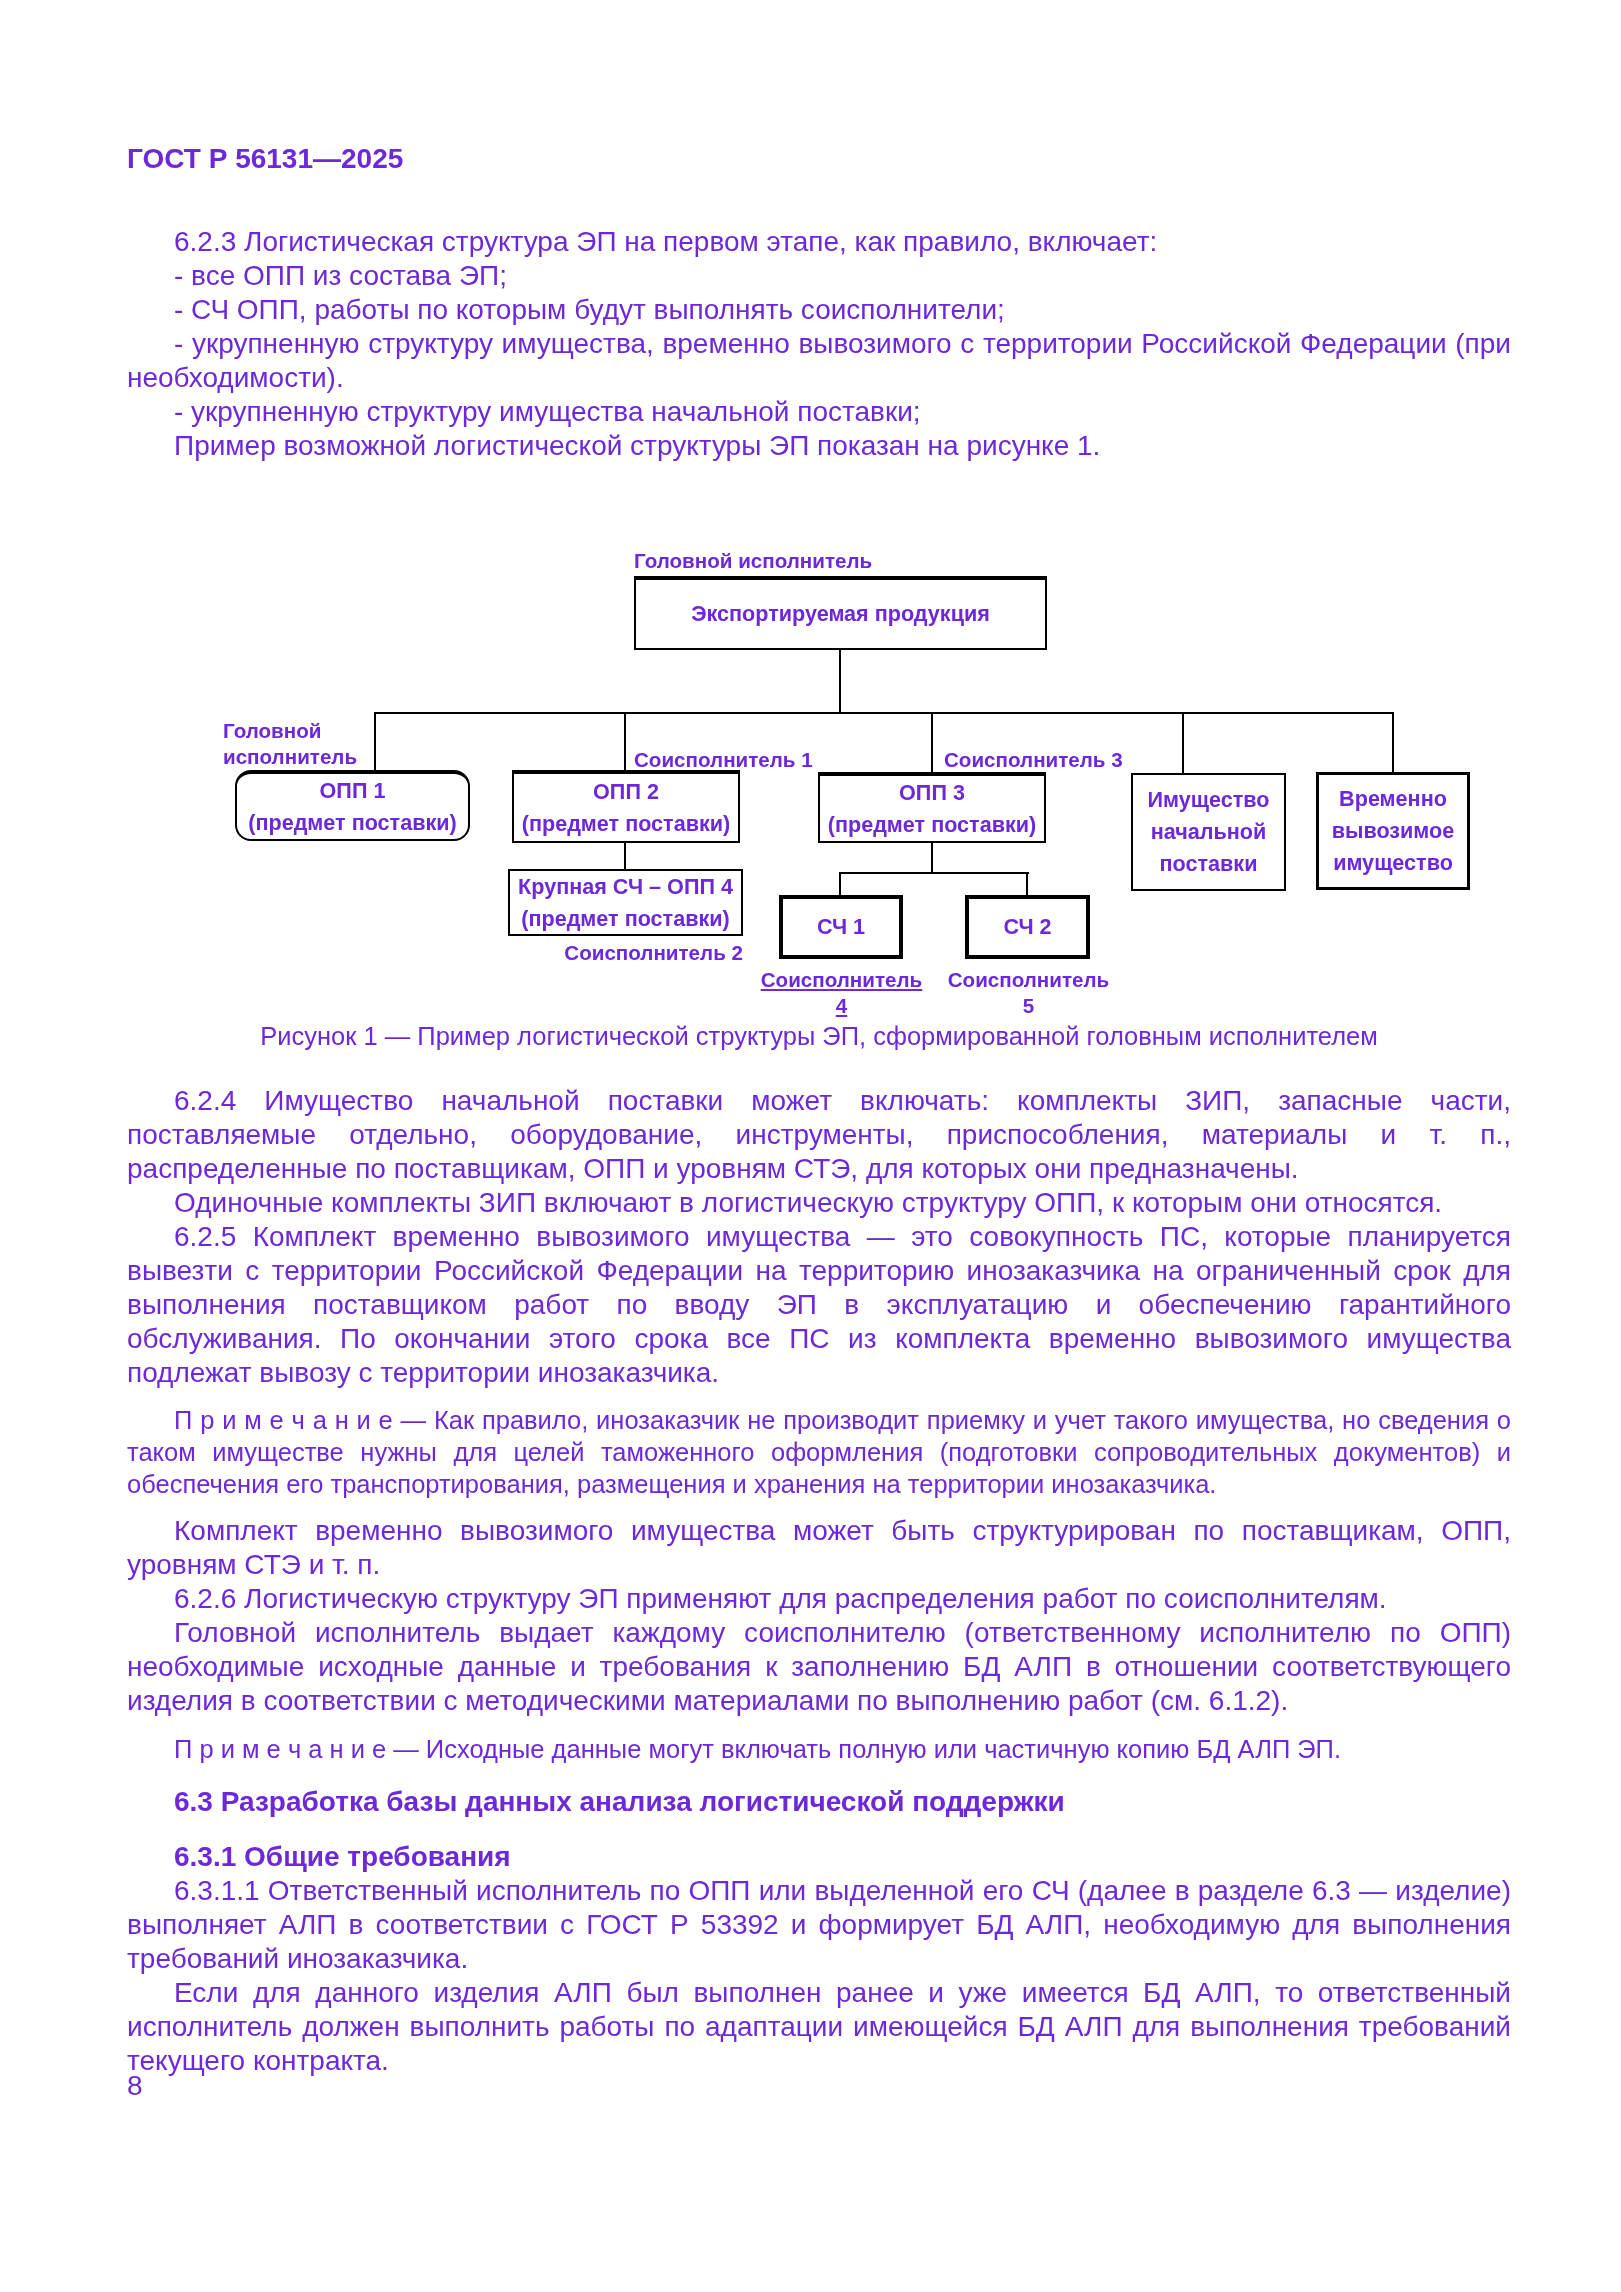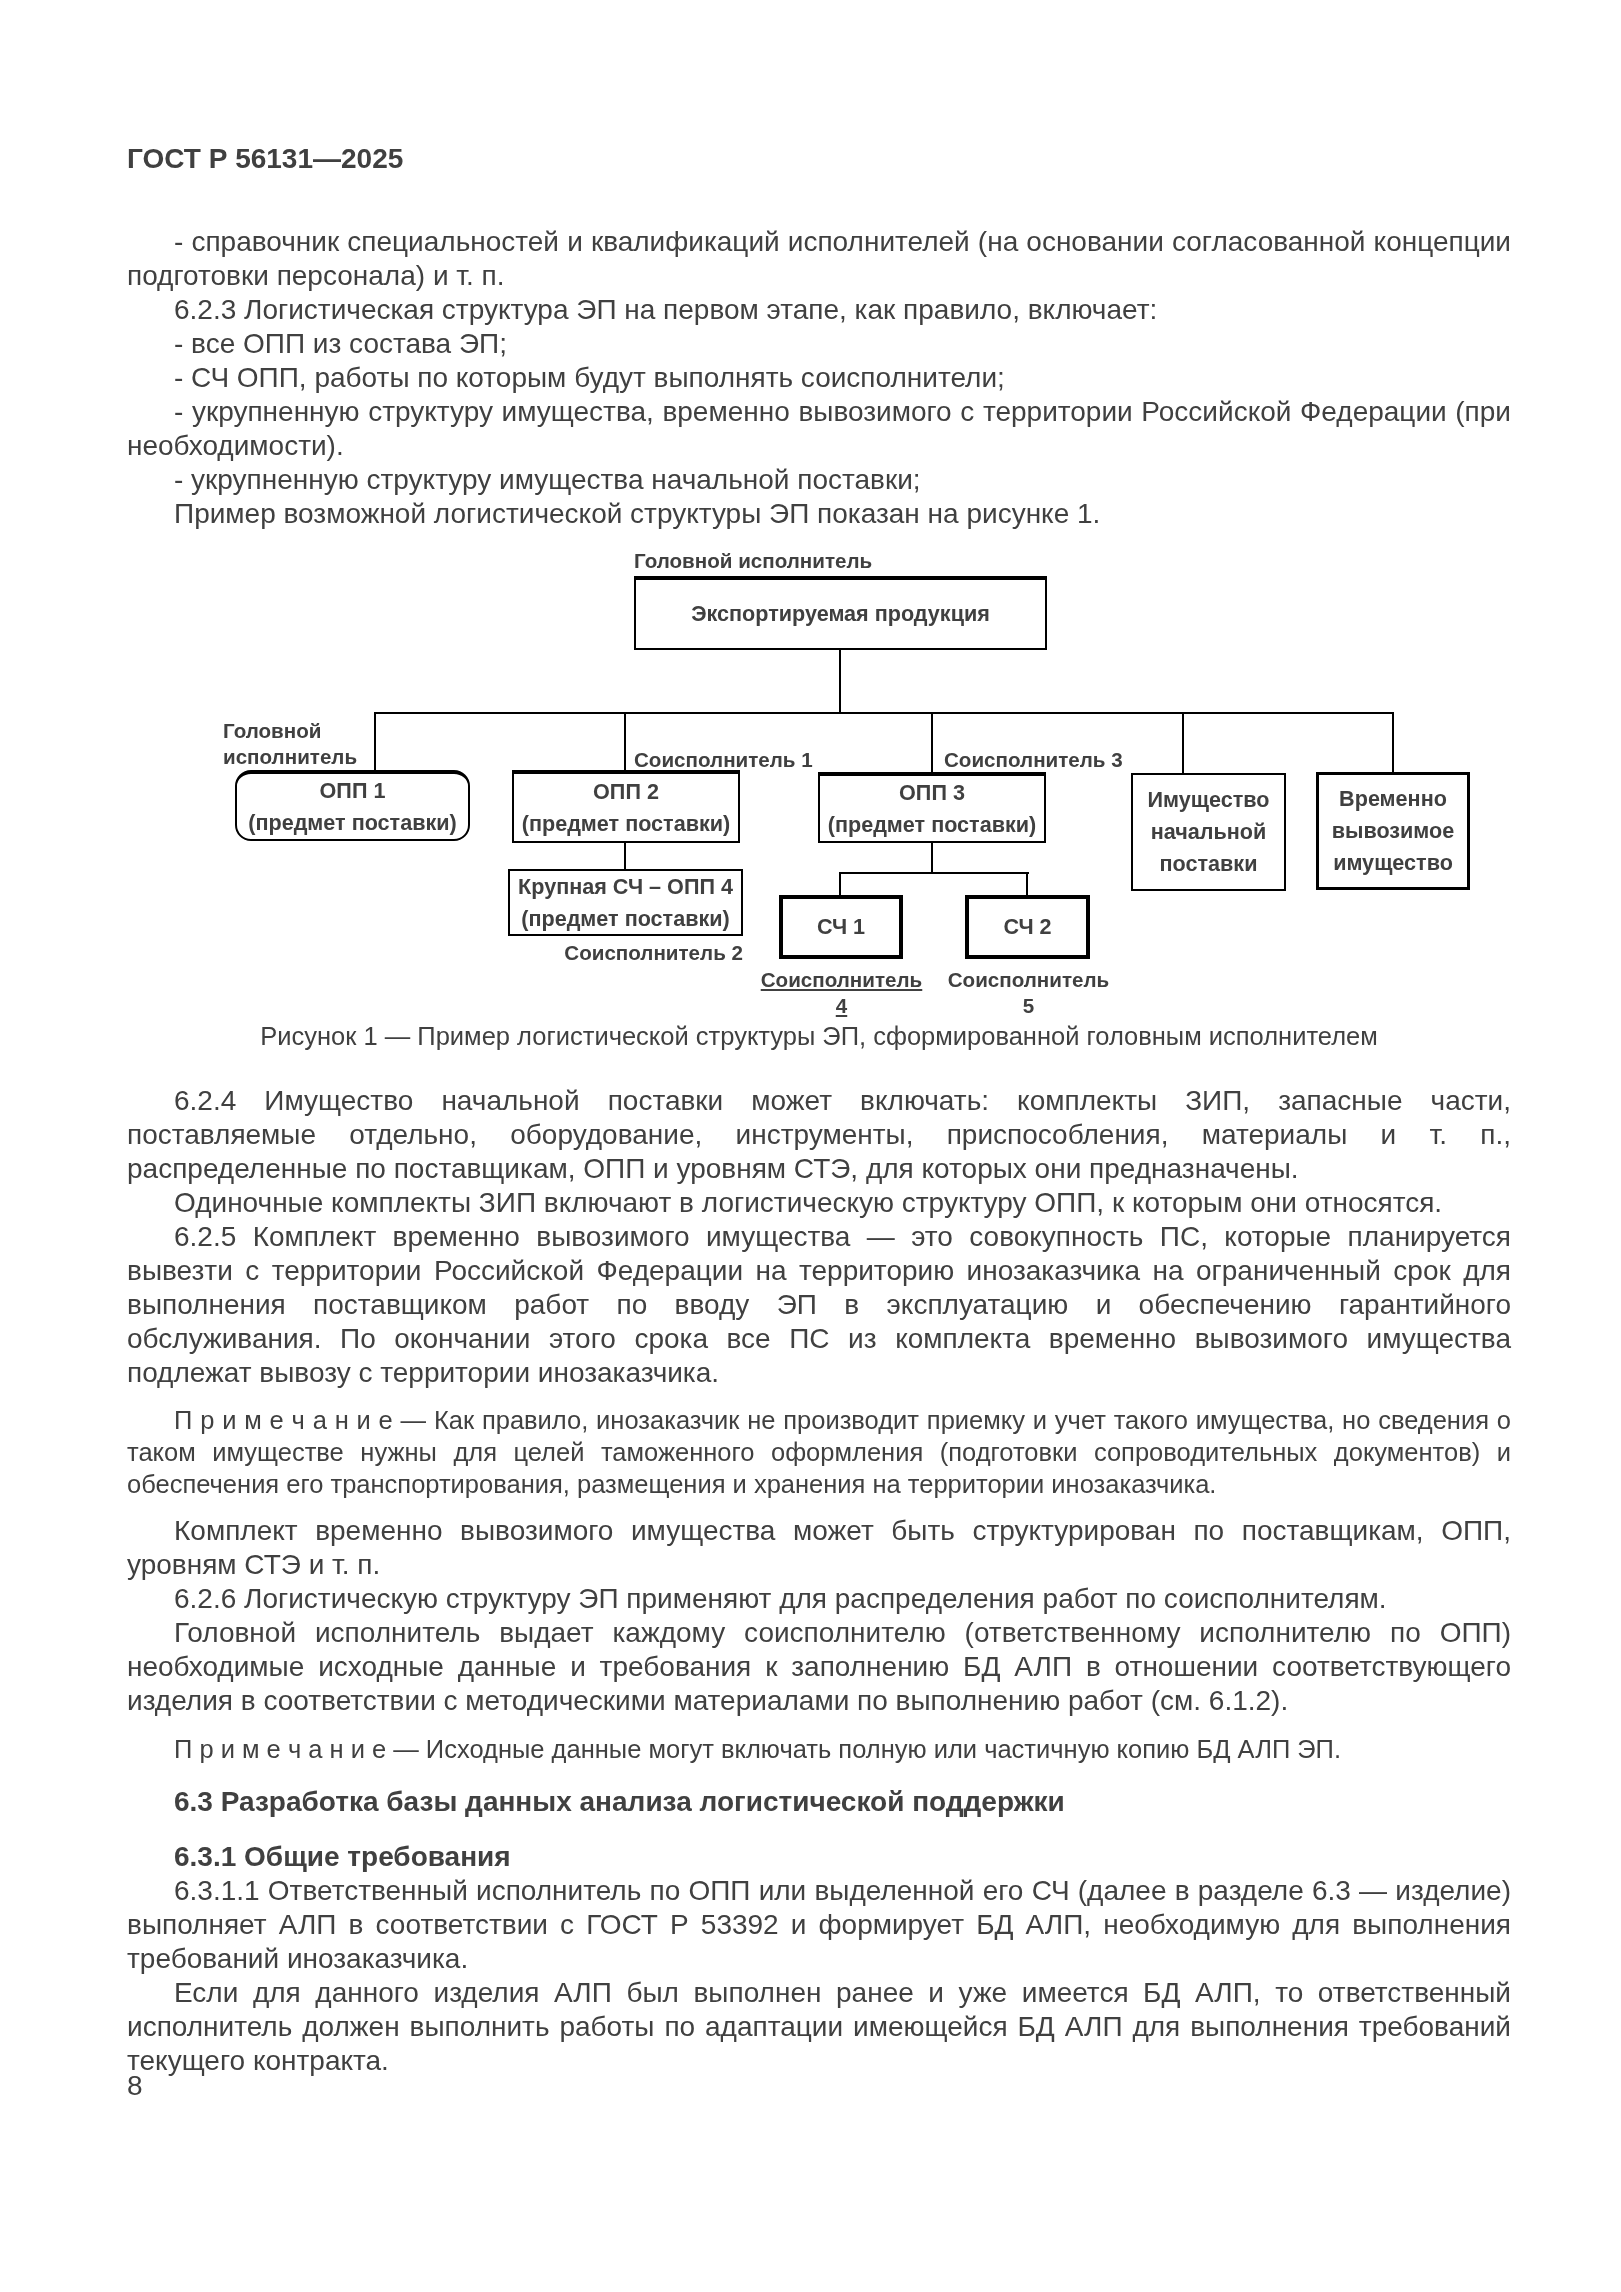--- a/index.html
+++ b/index.html
@@ -1,18 +1,18 @@
 <!DOCTYPE html>
 <html><head>
 <meta charset="utf-8">
 <style>
   html,body { margin:0; padding:0; background:#ffffff; }
   .page {
     position:relative; width:1621px; height:2293px; background:#ffffff;
-    font-family:"Liberation Sans","DejaVu Sans",sans-serif; color:#404040;
+    font-family:"Liberation Sans","DejaVu Sans",sans-serif; color:#6d28d9;
     overflow:hidden;
   }
   .abs { position:absolute; }
   .doc-header { font-size:28px; font-weight:bold; }
   .tblock { width:1384px; font-size:28px; line-height:34px; text-align:justify; }
   .tblock p { margin:0; text-indent:47px; }
   .note { width:1384px; font-size:25.5px; line-height:32px; text-align:justify; }
   .note p { margin:0; text-indent:47px; }
   .subhead { font-size:28px; font-weight:bold; text-indent:47px; width:1384px; margin:0; }
   .pagenum { font-size:28px; }
@@ -34,21 +34,20 @@
     text-align:center; font-size:25.5px; line-height:31px; }
 </style>
 </head>
 <body>
 
 <div class="page">
 
   <div class="abs doc-header" style="left:127px; top:143px;">ГОСТ Р 56131—2025</div>
 
   <div class="abs tblock" style="left:127px; top:225px;">
-    <p>- справочник специальностей и квалификаций исполнителей (на основании согласованной концепции подготовки персонала) и т. п.</p>
     <p>6.2.3 Логистическая структура ЭП на первом этапе, как правило, включает:</p>
     <p>- все ОПП из состава ЭП;</p>
     <p>- СЧ ОПП, работы по которым будут выполнять соисполнители;</p>
     <p>- укрупненную структуру имущества, временно вывозимого с территории Российской Федерации (при необходимости).</p>
     <p>- укрупненную структуру имущества начальной поставки;</p>
     <p>Пример возможной логистической структуры ЭП показан на рисунке 1.</p>
   </div>
 
   <div class="fig">
 

